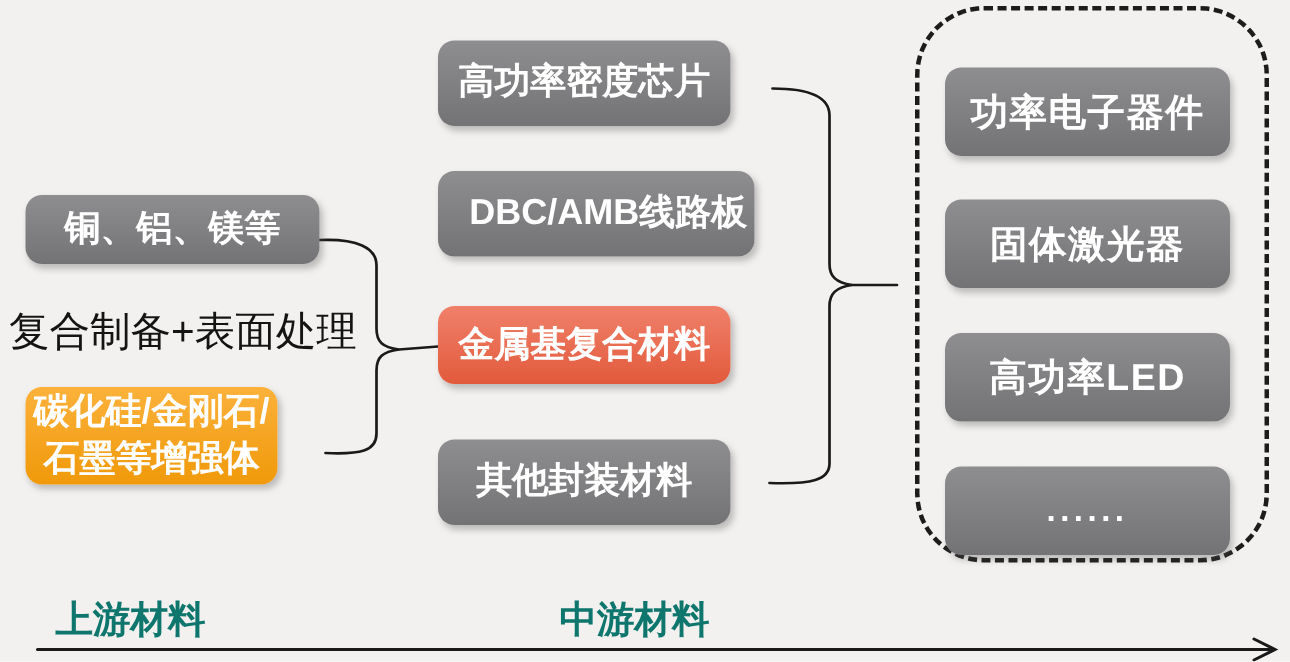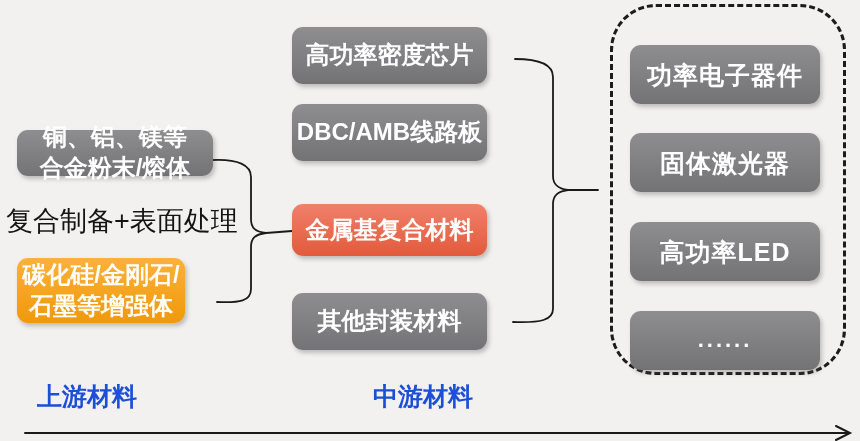--- a/index.html
+++ b/index.html
@@ -30,42 +30,42 @@
   
   .up-alloy   { left:17px;  top:130px; width:196px; height:46px; font-size:24px; }
   .up-process { position:absolute; left:6px; top:203px; width:240px;
                 font-size:27px; color:#141414; font-weight:normal;
                 white-space:nowrap; }
   .up-reinf   { left:17px;  top:258px; width:168px; height:65px; font-size:24px; }
 
   
   .mid { left:292px; width:195px; height:57px; font-size:24px; }
   .mid-1 { top:27px; }
-  .mid-2 { top:104px; }
+  .mid-2 { top:114px;padding-left:16px; }
   .mid-3 { top:204px; height:52px; }
   .mid-4 { top:293px; }
 
   
   .down-panel {
     position:absolute;
     left:610px; top:4px; width:236px; height:371px;
     border:3px dashed #1c1c1c;
     border-radius:46px;
     box-sizing:border-box;
   }
   .down { left:630px; width:190px; height:59px; font-size:25px; letter-spacing:1px;margin-top:19px; }
   .down-1 { top:26px; }
   .down-2 { top:114px; }
   .down-3 { top:203px; }
   .down-4 { top:292px; font-size:22px; letter-spacing:3px; }
 
   
   .stage-label {
-    position:absolute; top:380px;
-    font-size:25px; font-weight:bold; color:#1d4ed8;
+    position:absolute; top:396px;
+    font-size:25px; font-weight:bold; color:#0f766e;
     white-space:nowrap;
   }
   .stage-up   { left:37px; }
   .stage-mid  { left:325px;margin-left:48px; }
   .stage-down { left:678px; }
 
   .wires {
     position:absolute; left:0; top:0;
     width:860px; height:441px;
     pointer-events:none;
@@ -89,21 +89,20 @@
     </g>
 
     <g fill="none" stroke="#1a1a1a" stroke-width="2" stroke-linecap="round">
       <path d="M 25 433 L 849 433"></path>
       <path d="M 836 426 L 850 433 L 836 440"></path>
     </g>
   </svg>
 
   <div class="node gray up-alloy">
     <span>铜、铝、镁等</span>
-    <span>合金粉末/熔体</span>
   </div>
 
   <div class="up-process">复合制备+表面处理</div>
 
   <div class="node orangebox up-reinf">
     <span>碳化硅/金刚石/</span>
     <span>石墨等增强体</span>
   </div>
 
   <div class="node gray mid mid-1">高功率密度芯片</div>

